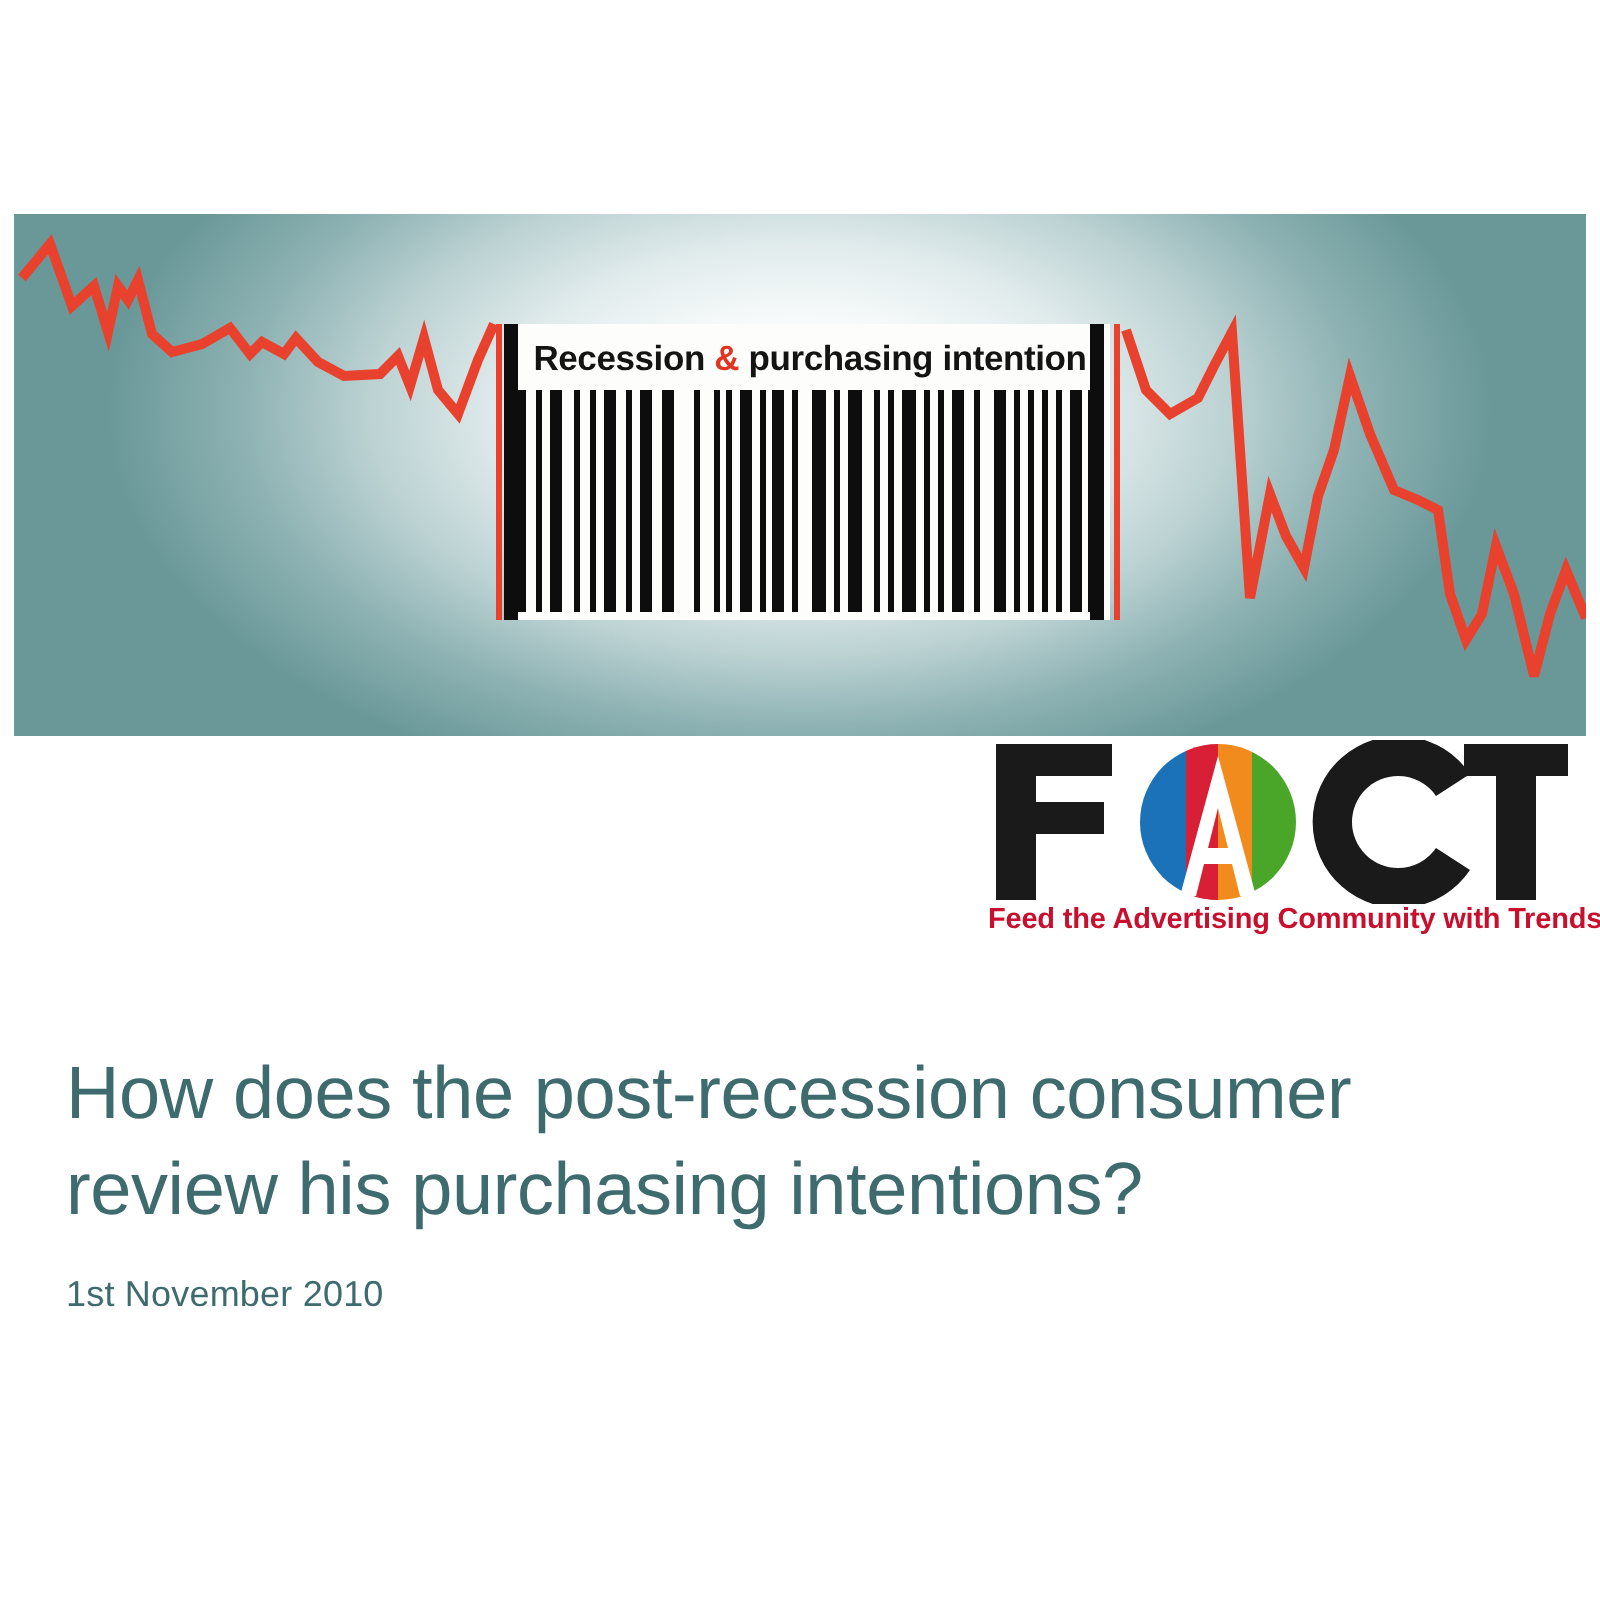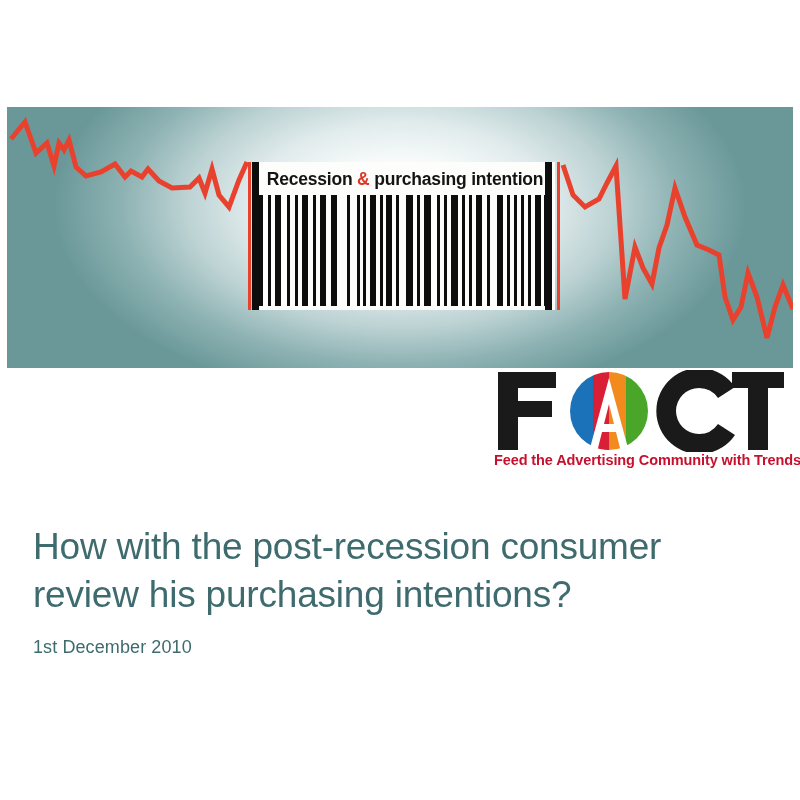--- a/index.html
+++ b/index.html
@@ -252,18 +252,18 @@
 
       <path fill="#1a1a1a" d="M205 18 a23 23 0 1 0 0 46 a23 23 0 0 0 19 -10 l17 11
                a43 43 0 1 1 0 -48 l-17 11 a23 23 0 0 0 -19 -10 z"></path>
 
       <path fill="#1a1a1a" d="M238 2 h52 v16 h-16 v62 h-20 v-62 h-16 z"></path>
     </svg>
     <div id="logo-tagline">Feed the Advertising Community with Trends</div>
   </div>
 
   <div id="title-block">
-    <h1 id="slide-title">How with the post-recession consumer
+    <h1 id="slide-title">How does the post-recession consumer
 review his purchasing intentions?</h1>
-    <div id="slide-date">1st December 2010</div>
+    <div id="slide-date">1st November 2010</div>
   </div>
 
 </div>
 
 </body></html>

